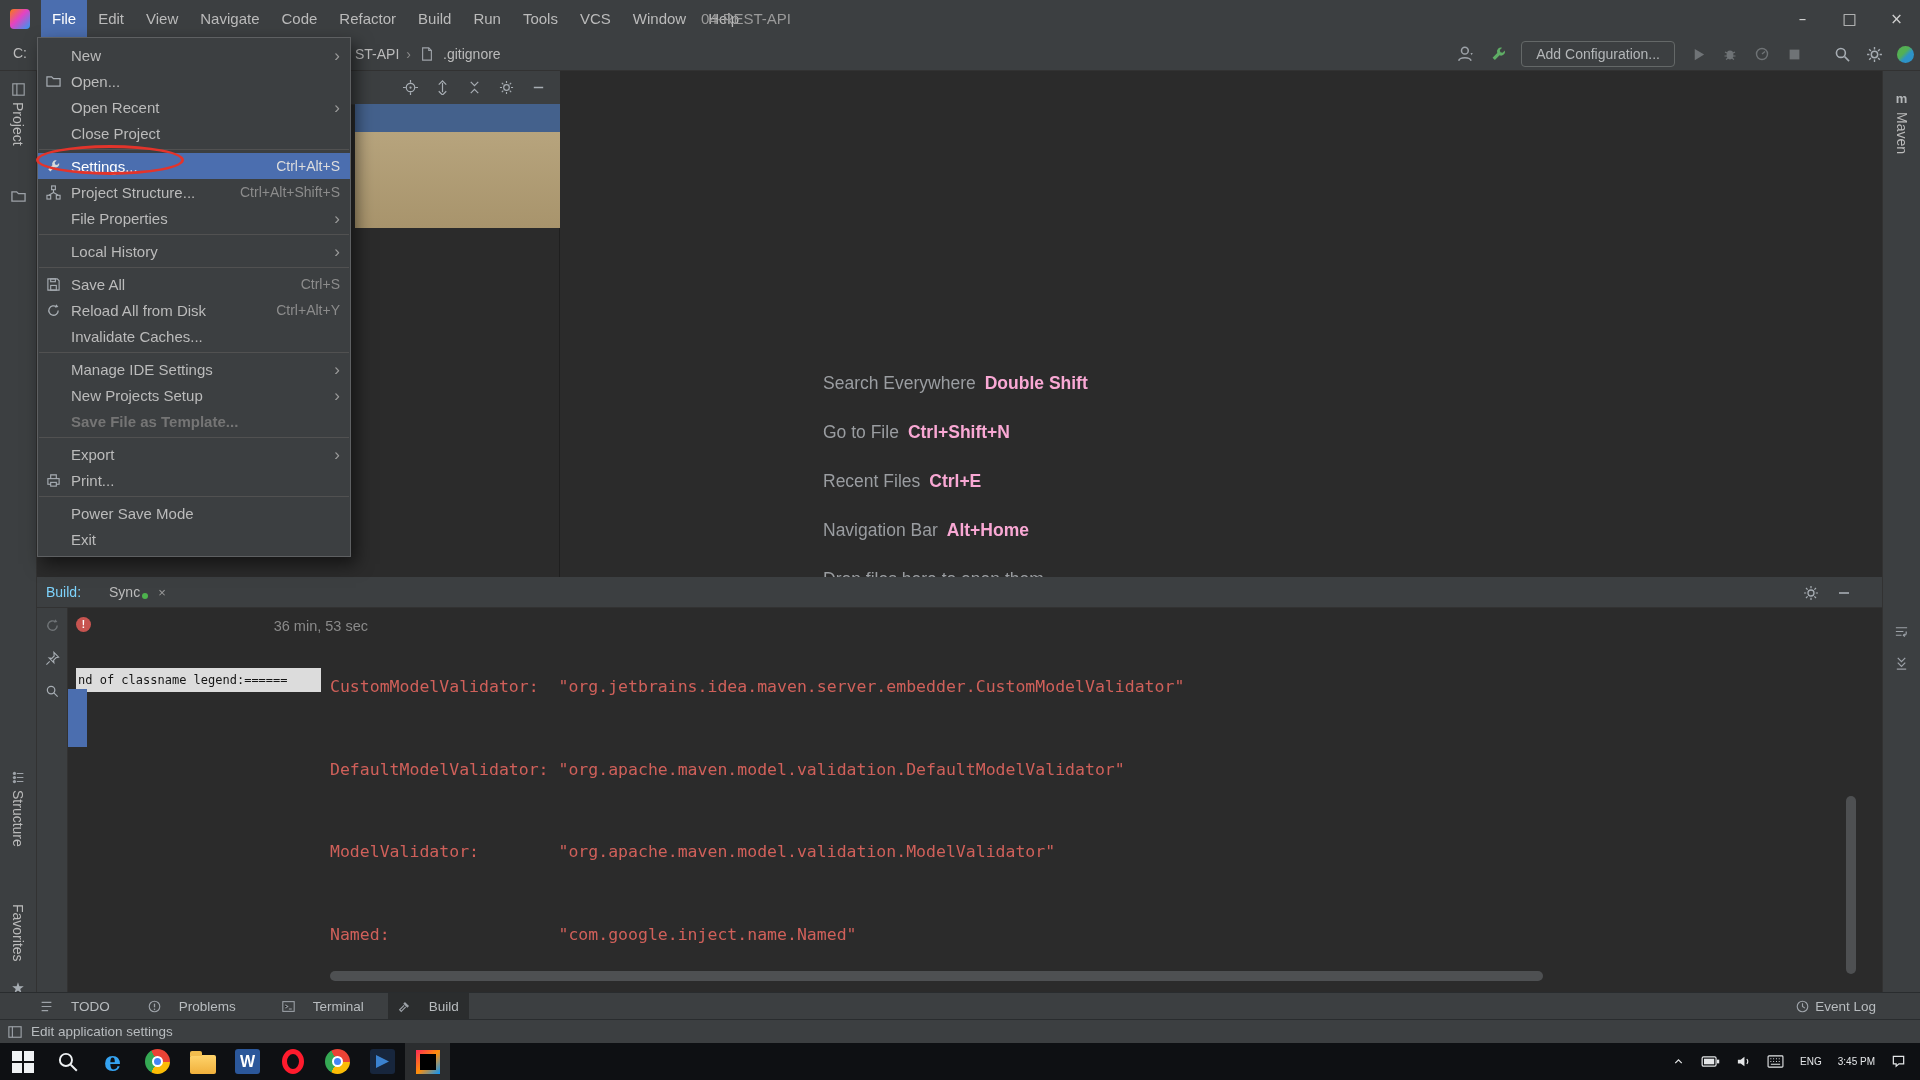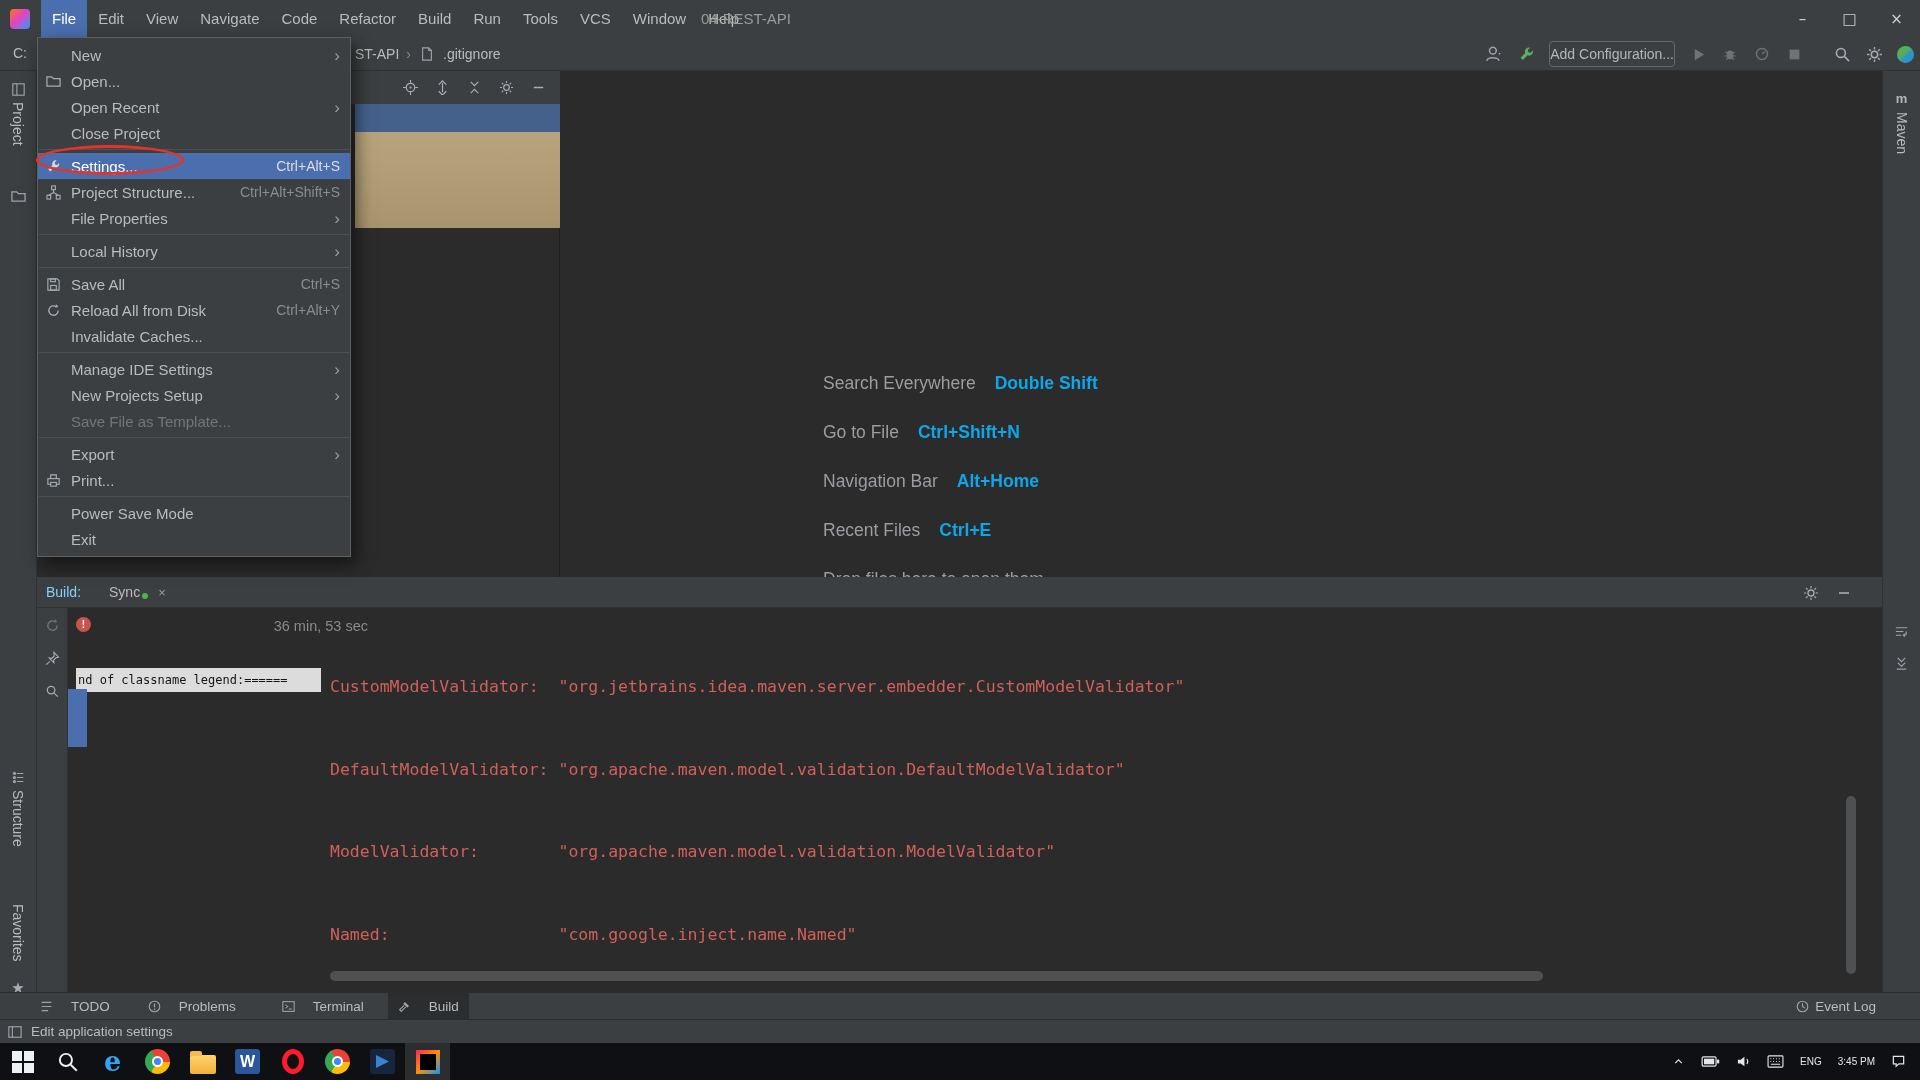--- a/index.html
+++ b/index.html
@@ -15,41 +15,41 @@
   .menu-item.active { background:#4b6eaf; color:#ffffff; }
   #proj-title { position:absolute; left:701px; top:0; height:37px; display:flex; align-items:center; color:#9a9a9a; font-size:15px; }
   .win-controls { position:absolute; right:0; top:0; height:37px; display:flex; }
   .win-btn { width:47px; height:37px; display:flex; align-items:center; justify-content:center; color:#cfcfcf; font-size:15px; font-family:"DejaVu Sans",sans-serif; }
 
   
   #navbar { position:absolute; left:0; top:37px; width:1920px; height:34px; background:#3c3f41; border-bottom:1px solid #323232; z-index:10; }
   #drive-label { position:absolute; left:13px; top:8px; font-size:14px; color:#bbbbbb; }
   .crumbs { position:absolute; left:355px; top:0; height:34px; display:flex; align-items:center; gap:7px; font-size:14px; color:#bbbbbb; }
   .nav-right { position:absolute; right:6px; top:0; height:34px; display:flex; align-items:center; gap:14px; }
-  .add-config-btn { height:26px; border:1px solid #646868; border-radius:4px; padding:0 0; display:flex; align-items:center; color:#b4b7b9; font-size:14px; background:transparent; }
+  .add-config-btn { height:26px; border:1px solid #646868; border-radius:4px; padding:0 14px; display:flex; align-items:center; color:#b4b7b9; font-size:14px; background:transparent; }
   .nav-ic { width:18px; height:18px; display:flex; align-items:center; justify-content:center; }
   .circle-ic { width:17px; height:17px; border-radius:50%; background:linear-gradient(135deg,#54b054 40%,#2d93c8 60%); }
 
   
   #left-strip { position:absolute; left:0; top:71px; width:37px; height:921px; background:#3c3f41; border-right:1px solid #323232; }
   #right-strip { position:absolute; right:0; top:71px; width:38px; height:921px; background:#3c3f41; border-left:1px solid #323232; }
   .vlabel { writing-mode:vertical-rl; color:#bbbbbb; font-size:14px; }
   .strip-item { position:absolute; left:0; width:100%; display:flex; flex-direction:column; align-items:center; gap:6px; }
 
   
   #project-remnant { position:absolute; left:37px; top:71px; width:523px; height:506px; background:#2b2b2b; border-right:1px solid #1f1f1f; }
   .pp-toolbar { position:absolute; left:0; top:0; width:523px; height:34px; background:#3c3f41; border-bottom:1px solid #323232; display:flex; align-items:center; justify-content:flex-end; gap:17px; padding-right:14px; }
   .pp-row-selected { position:absolute; left:318px; top:33px; width:205px; height:28px; background:#44618c; }
   .pp-tan-block { position:absolute; left:318px; top:61px; width:205px; height:96px; background:linear-gradient(#b7a47d,#a8946c); }
 
   #editor { position:absolute; left:560px; top:71px; width:1322px; height:506px; background:#2b2b2b; overflow:hidden; }
   .shortcut-list { position:absolute; left:263px; top:288px; }
   .shortcut-row { height:49px; display:flex; align-items:center; font-size:17.5px; }
   .shortcut-label { color:#9a9da1; }
-  .shortcut-keys { color:#0ea5e9; font-weight:bold; margin-left:19px; }
+  .shortcut-keys { color:#f9a8d4; font-weight:bold; margin-left:9px; }
 
   
   #build { position:absolute; left:37px; top:577px; width:1845px; height:415px; background:#2b2b2b; }
   .build-header { position:absolute; left:0; top:0; width:100%; height:31px; background:#3c3f41; border-bottom:1px solid #323232; display:flex; align-items:center; font-size:14px; }
   .build-title { margin-left:9px; color:#7dd3fc; }
   .build-tab { margin-left:28px; color:#bbbbbb; display:flex; align-items:center; }
   .tab-dot { width:6px; height:6px; border-radius:50%; background:#4db34d; margin-left:2px; transform:translateY(4px); }
   .tab-close { margin-left:10px; color:#9b9b9b; font-size:13px; }
   .build-header-right { position:absolute; right:30px; top:0; height:31px; display:flex; align-items:center; gap:17px; }
 
@@ -96,21 +96,21 @@
   .tray { position:absolute; right:0; top:0; height:37px; display:flex; align-items:center; gap:16px; padding-right:14px; color:#e4e6e8; font-size:10px; }
 
   
   #file-menu { position:absolute; left:37px; top:37px; width:314px; background:#3c3f41; border:1px solid #5e6062; box-shadow:5px 7px 16px rgba(0,0,0,0.55); padding:4px 0; z-index:40;text-align:right; }
   .fm-item { height:26px; display:flex; align-items:center; padding:0 10px 0 8px; color:#bbbbbb; font-size:15px; }
   .fm-icon { width:25px; height:16px; display:flex; align-items:center; flex:0 0 25px; }
   .fm-right { margin-left:auto; color:#8c8c8c; font-size:14px; }
   .fm-arrow { font-size:17px; color:#9b9b9b; line-height:1; }
   .fm-item.sel { background:#4b6eaf; color:#ffffff; }
   .fm-item.sel .fm-right { color:#dddddd; }
-  .fm-item.disabled { color:#757575; }
+  .fm-item.disabled { color:#757575;font-weight:bold; }
   .fm-sep { height:1px; background:#515151; margin:3px 1px; }
 
   
   #annotation-ellipse { position:absolute; left:36px; top:145px; width:148px; height:30px; border:3px solid #e3342b; border-radius:50%; z-index:60; pointer-events:none; }
 </style>
 </head>
 <body>
 
 <div id="titlebar">
   <div class="app-logo"></div>
@@ -289,26 +289,26 @@
   <div class="shortcut-list">
     <div class="shortcut-row">
       <span class="shortcut-label">Search Everywhere</span>
       <span class="shortcut-keys">Double Shift</span>
     </div>
     <div class="shortcut-row">
       <span class="shortcut-label">Go to File</span>
       <span class="shortcut-keys">Ctrl+Shift+N</span>
     </div>
     <div class="shortcut-row">
+      <span class="shortcut-label">Recent Files</span>
+      <span class="shortcut-keys">Ctrl+E</span>
+    </div>
+    <div class="shortcut-row">
       <span class="shortcut-label">Navigation Bar</span>
       <span class="shortcut-keys">Alt+Home</span>
-    </div>
-    <div class="shortcut-row">
-      <span class="shortcut-label">Recent Files</span>
-      <span class="shortcut-keys">Ctrl+E</span>
     </div>
     <div class="shortcut-row">
       <span class="shortcut-label">Drop files here to open them</span>
     </div>
   </div>
 </div>
 
 <div id="build">
   <div class="build-header">
     <span class="build-title">Build:</span>

